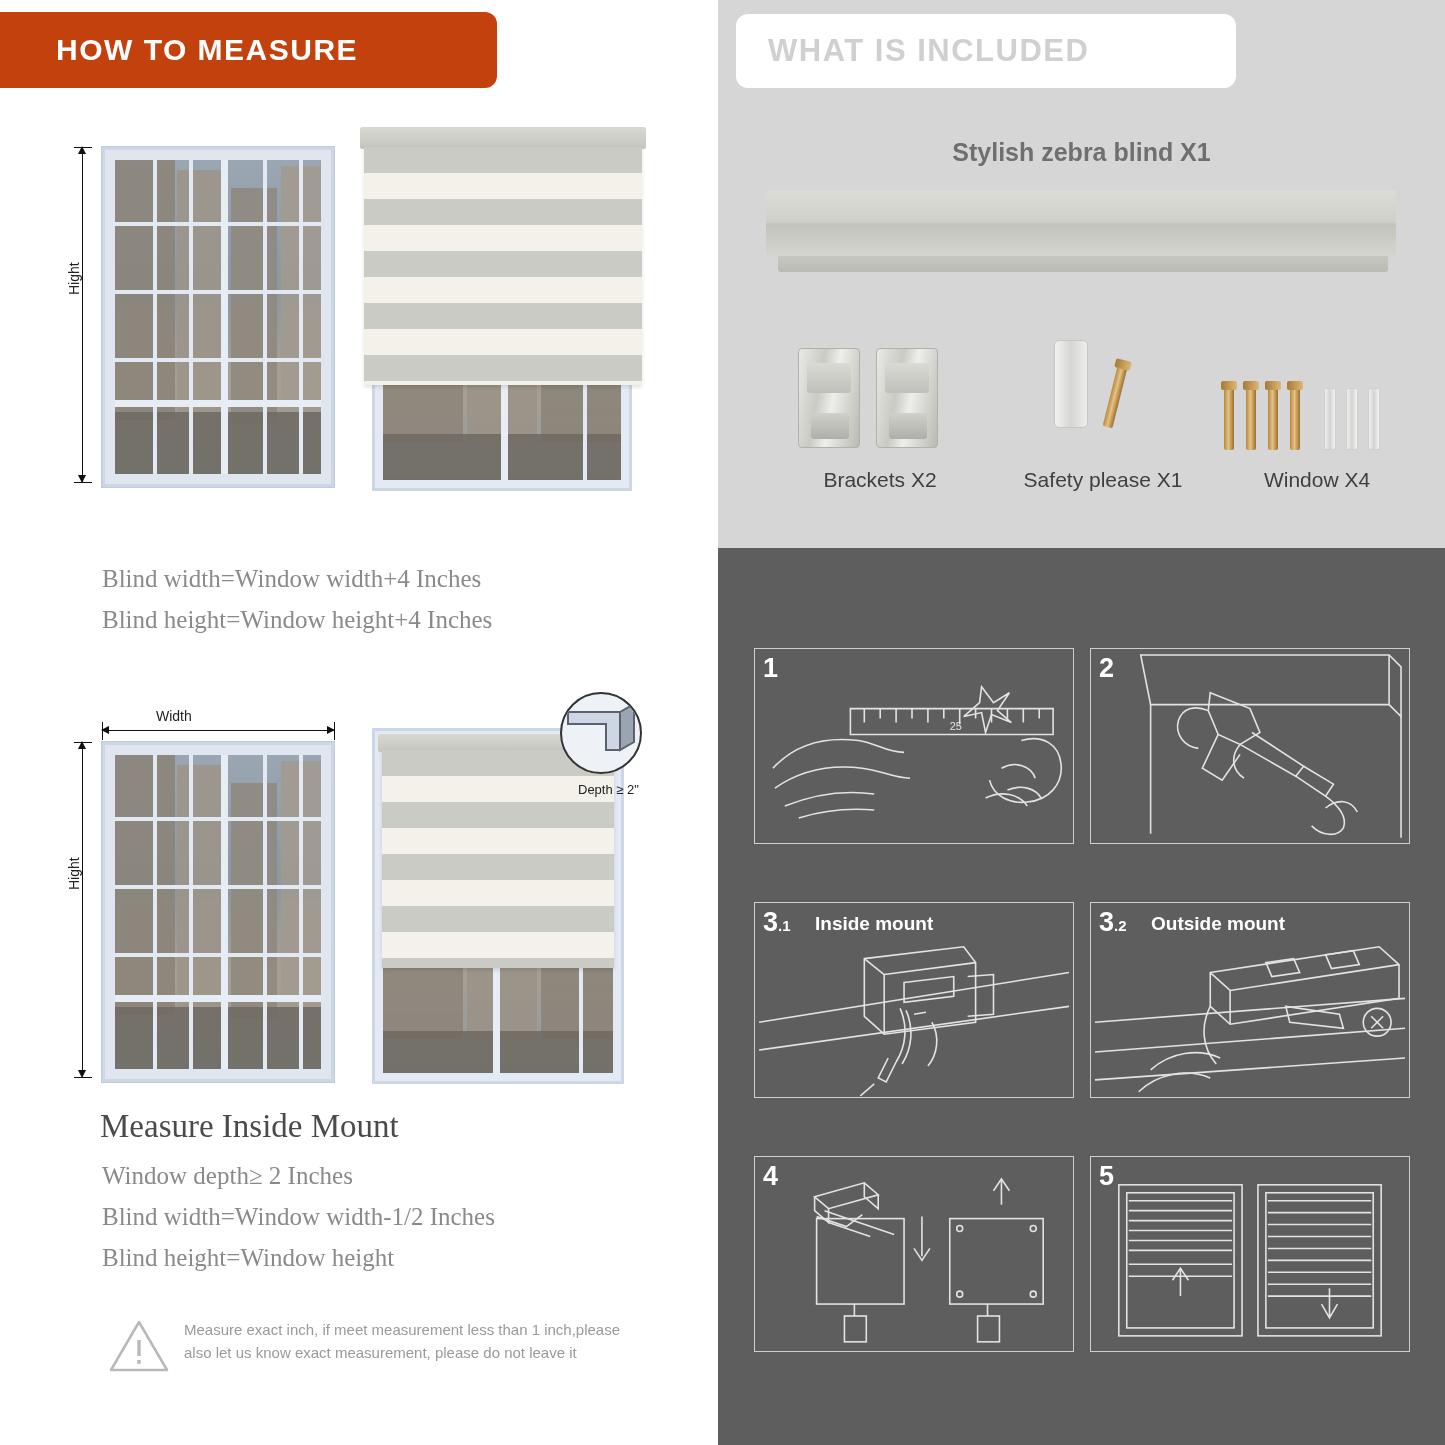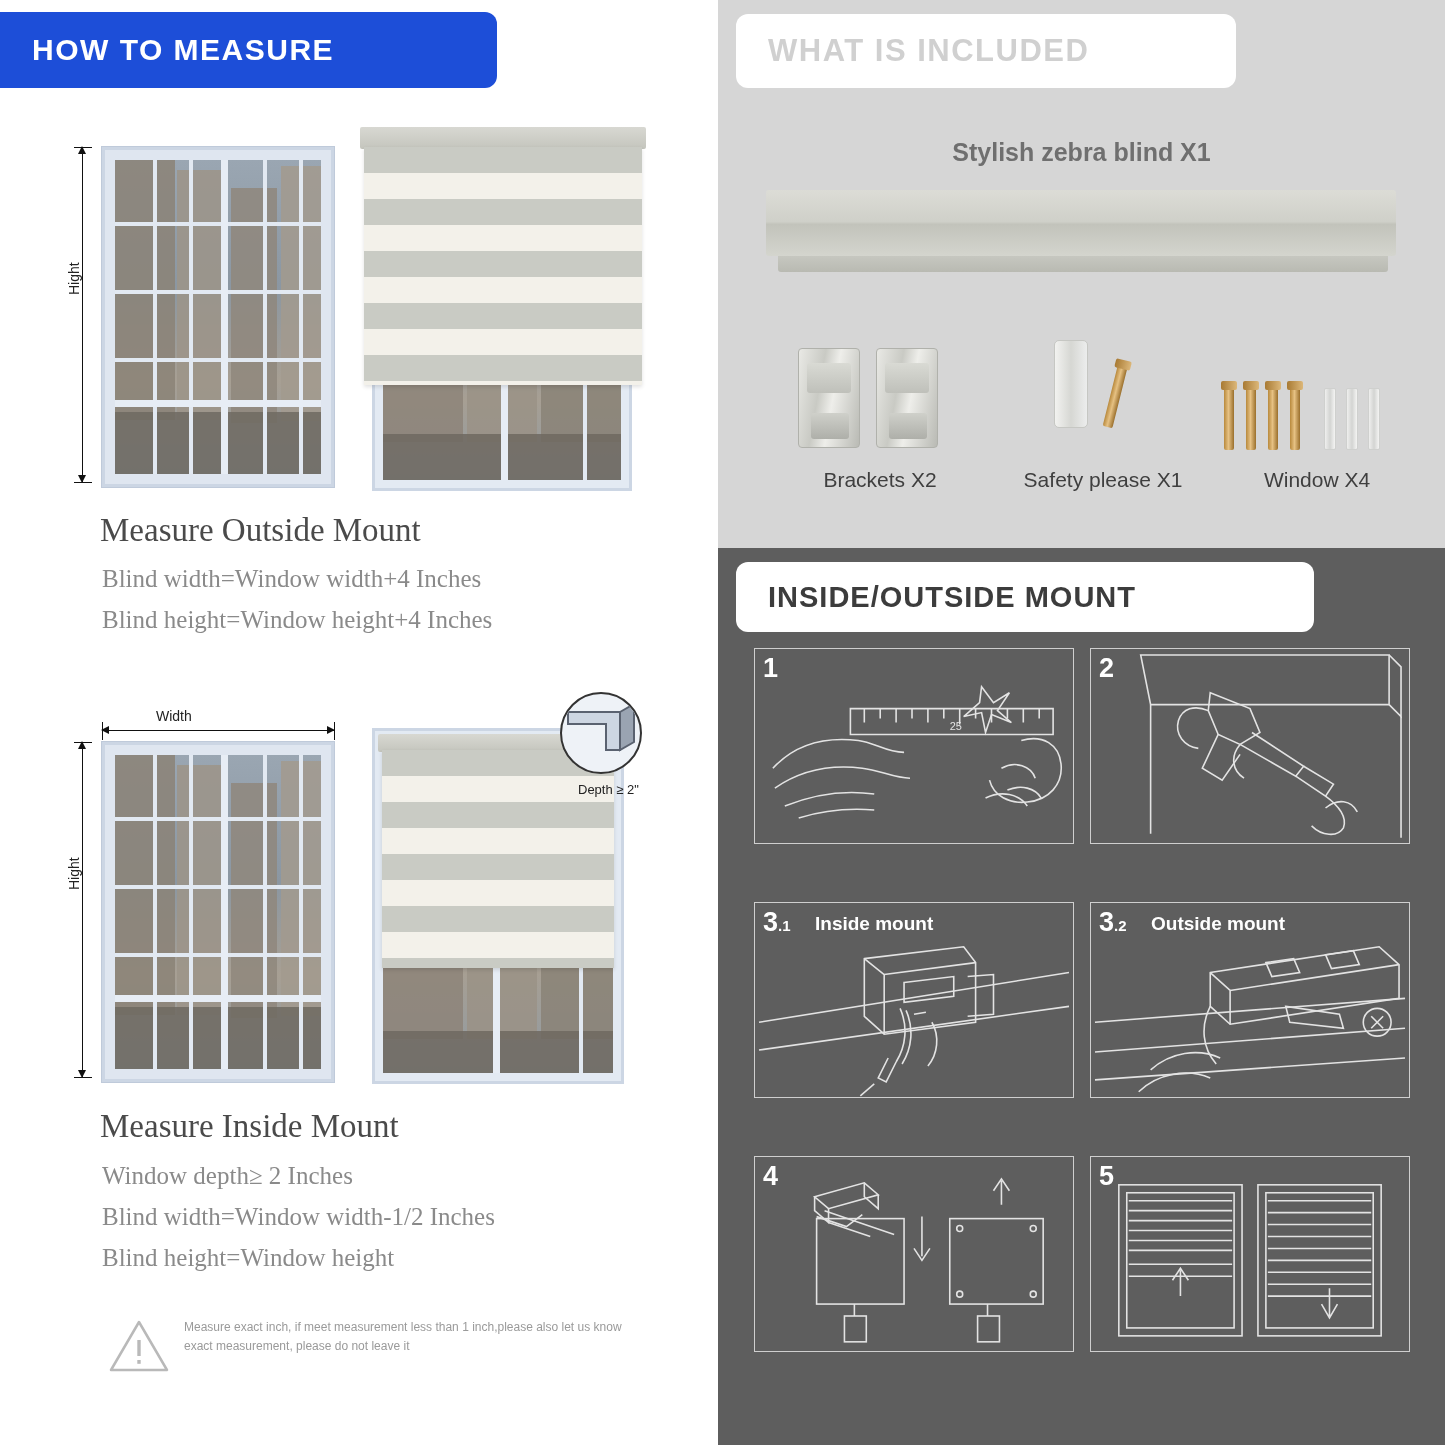--- a/index.html
+++ b/index.html
@@ -14,28 +14,28 @@
     position: absolute; inset: 0;
     display: grid;
     grid-template-columns: 718px 727px;
   }
 
   
   .left-col { position: relative; background: #ffffff; }
 
   .tab-header {
     position: absolute;
-    background: #1d4ed8;
+    background: #c2410c;
     border-radius: 0 12px 12px 0;
     color: #ffffff;
     font-size: 30px;
     font-weight: bold;
     letter-spacing: 1.5px;
     display: flex; align-items: center;
-    padding-left: 32px;
+    padding-left: 56px;
   }
   .tab-left { left: 0; top: 12px; width: 497px; height: 76px; }
 
   
   .illus { position: absolute; }
 
   .dim-label {
     position: absolute;
     font-size: 14px; color: #222;
     font-family: "Liberation Sans", sans-serif;
@@ -121,21 +121,21 @@
   .subline {
     position: absolute;
     font-size: 25px; color: #8a8a8a;
     font-family: "Liberation Serif", serif;
   }
 
   .note-box { position: absolute; display: flex; gap: 14px; align-items: flex-start; }
   .warn-tri {
     width: 62px; height: 56px; flex: none; position: relative;
   }
-  .note-text { font-size: 12px; color: #9a9a9a; line-height: 1.55; font-family: "Liberation Sans", sans-serif; }
+  .note-text { font-size: 15px; color: #9a9a9a; line-height: 1.55; font-family: "Liberation Sans", sans-serif; }
 
   .depth-circle {
     position: absolute;
     width: 82px; height: 82px; border-radius: 50%;
     border: 2px solid #333; background: #eef2f7;
     overflow: hidden;
   }
   .depth-label { position: absolute; font-size: 13px; color: #222; }
 
   
@@ -283,21 +283,20 @@
             <div class="bldg" style="left:0; top:222px; width:250px; height:60px; background:#6e6960;"></div>
             <div class="mull-v" style="left:118px;"></div>
             <div class="grid-v" style="left:200px;"></div>
           </div>
         </div>
         <div class="zebra-head" style="left:0px; top:4px; width:286px; height:22px;"></div>
         <div class="zebra" style="left:4px; top:24px; width:278px; height:238px;"></div>
       </div>
     </div>
 
-    <div class="heading" style="left:100px; top:512px;">Measure Outside Mount</div>
     <div class="subline" style="left:102px; top:565px;">Blind width=Window width+4 Inches</div>
     <div class="subline" style="left:102px; top:606px;">Blind height=Window height+4 Inches</div>
 
     <div class="illus" style="left:60px; top:700px; width:620px; height:400px;">
 
       <div class="dim-label" style="left:96px; top:8px;">Width</div>
       <div class="arrow-h" style="left:42px; top:30px; width:232px;"></div>
       <div class="tick-v" style="left:42px; top:22px; height:18px;"></div>
       <div class="tick-v" style="left:274px; top:22px; height:18px;"></div>
 
@@ -390,21 +389,20 @@
       <div class="screw-gold" style="left:528px; top:388px;"></div>
       <div class="screw-gold" style="left:550px; top:388px;"></div>
       <div class="screw-gold" style="left:572px; top:388px;"></div>
       <div class="anchor" style="left:606px; top:388px;"></div>
       <div class="anchor" style="left:628px; top:388px;"></div>
       <div class="anchor" style="left:650px; top:388px;"></div>
       <div class="part-caption" style="left:494px; top:468px; width:210px;">Window X4</div>
     </div>
 
     <div class="mount-panel">
-      <div class="tab-mount">INSIDE/OUTSIDE MOUNT</div>
 
       <div class="step" style="left:36px; top:100px; width:320px; height:196px;">
         <div class="step-num"><span>1</span><span class="sub"></span></div>
         <svg class="sketch" viewBox="0 0 320 196">
           <path d="M18 120 C40 96 70 88 104 92 C120 94 132 104 150 104"></path>
           <path d="M20 140 C46 122 76 116 108 120 C126 122 140 130 156 130"></path>
           <path d="M30 158 C60 146 92 142 120 146"></path>
           <path d="M44 170 C70 162 96 160 120 162"></path>
           <path d="M96 60 L300 60 L300 86 L96 86 Z"></path>
           <path d="M110 60 L110 74 M126 60 L126 70 M142 60 L142 74 M158 60 L158 70 M174 60 L174 74 M190 60 L190 70 M206 60 L206 76 M222 60 L222 70 M238 60 L238 74 M254 60 L254 70 M270 60 L270 74 M286 60 L286 70"></path>

